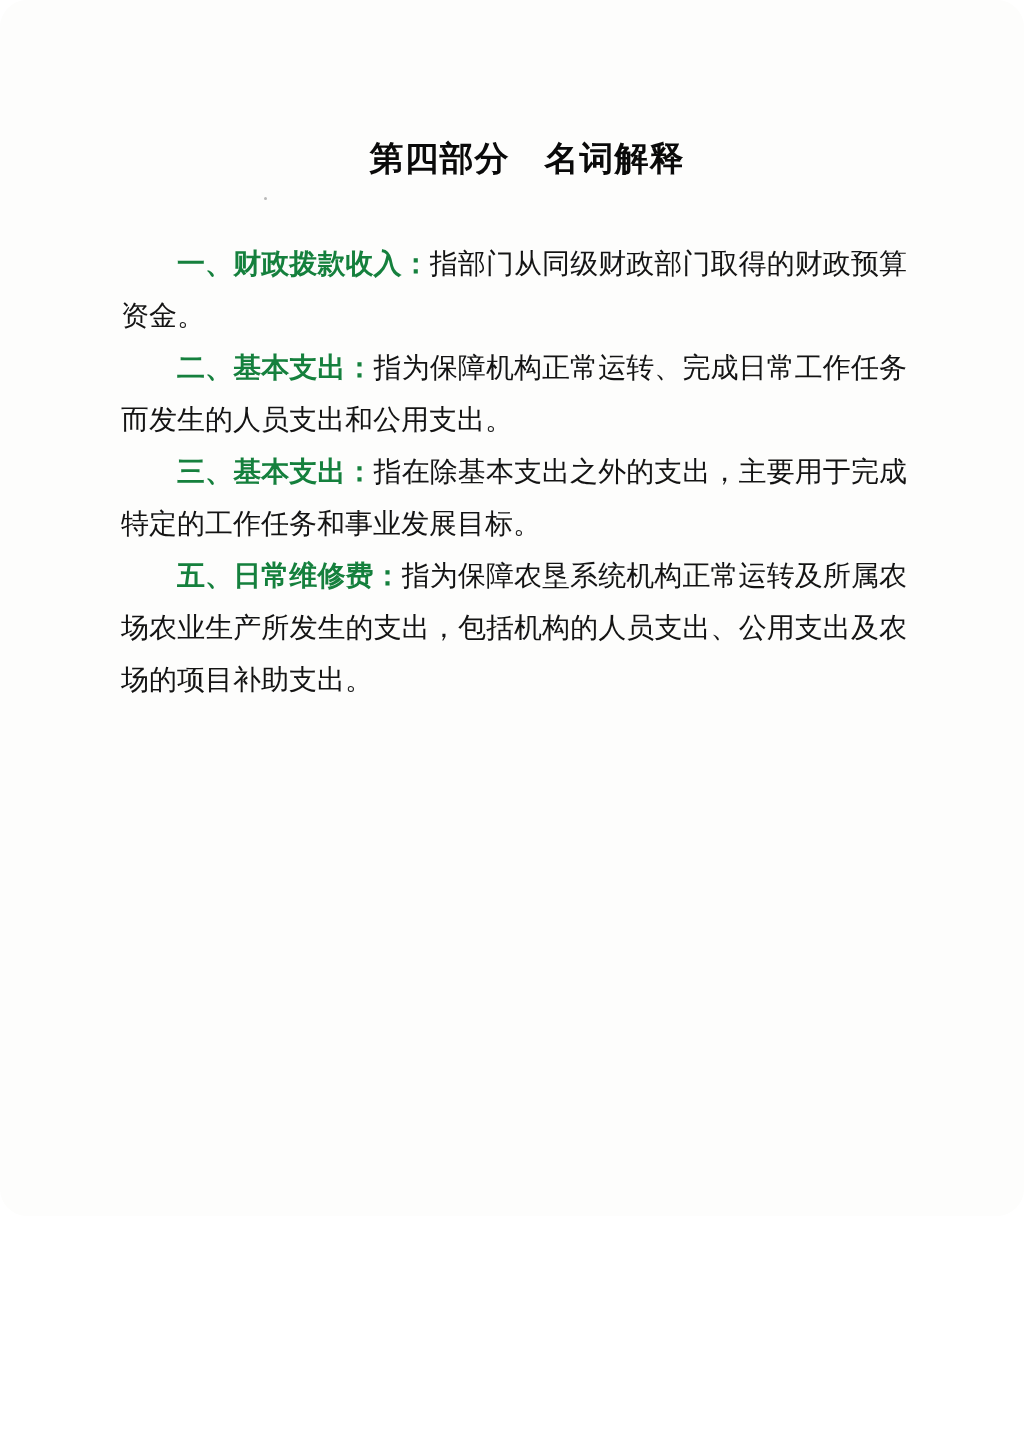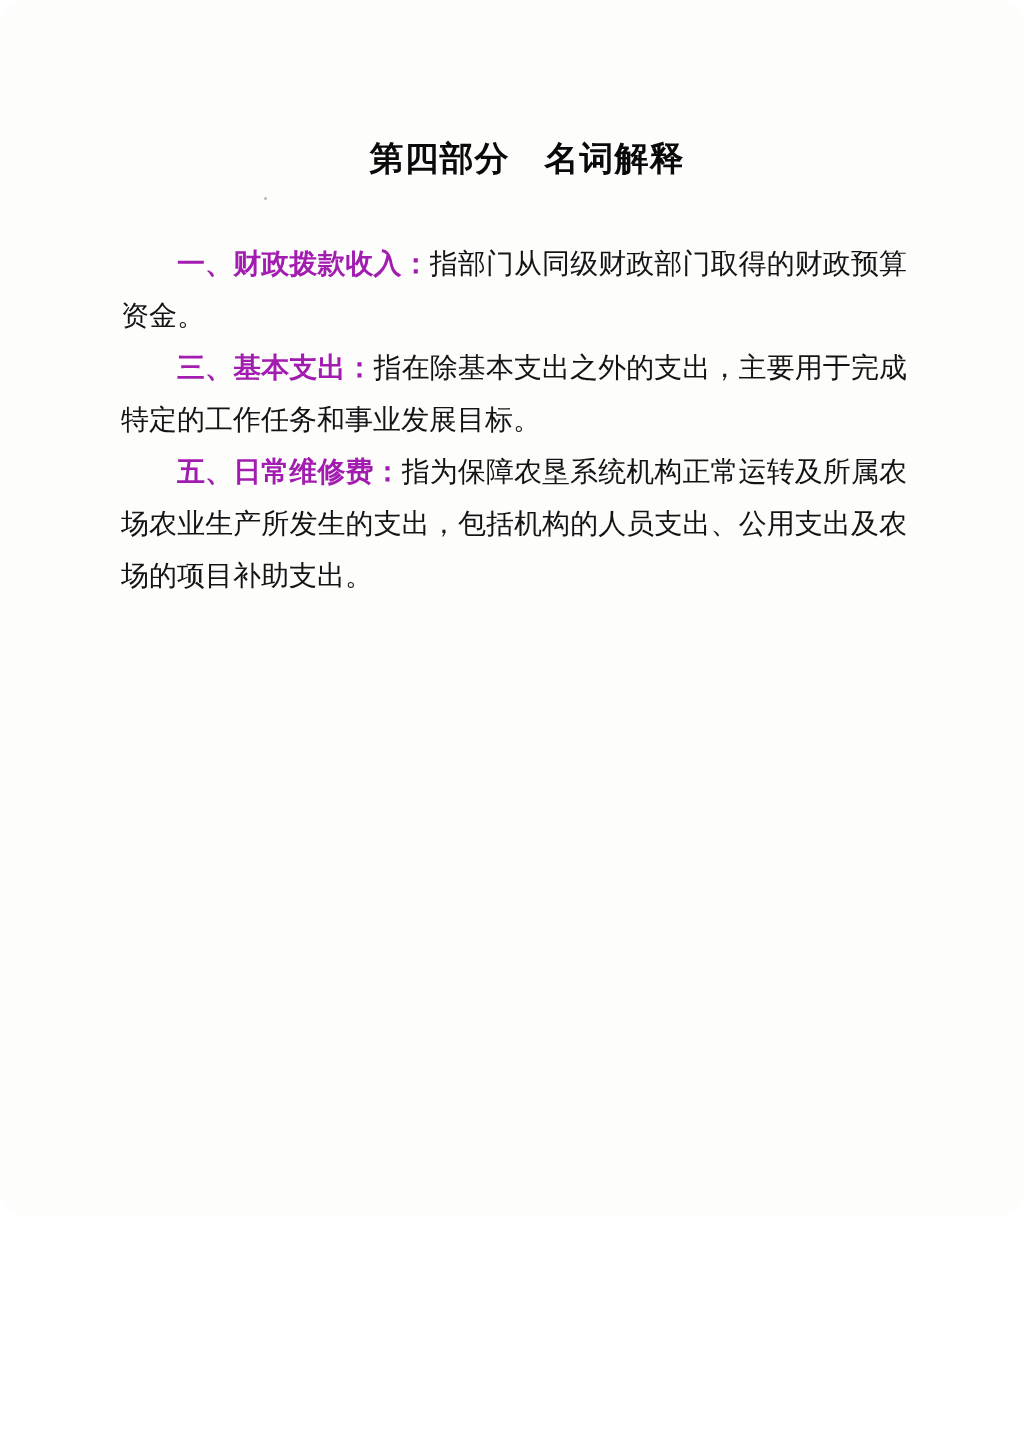--- a/index.html
+++ b/index.html
@@ -41,21 +41,21 @@
     color: #141414;
   }
   .doc-body p {
     margin: 0;
     padding: 0;
     text-indent: 2em;
   }
   .term-label {
     font-family: "Liberation Sans", sans-serif;
     font-weight: bold;
-    color: #a21caf;
+    color: #15803d;
   }
   .page-number {
     position: absolute;
     top: 1328px;
     left: 764px;
     font-family: "Liberation Serif", serif;
     font-weight: bold;
     font-size: 20px;
     color: #0f766e;
   }
@@ -76,20 +76,21 @@
 <div class="page">
 
   <h1 class="doc-title">第四部分　名词解释</h1>
 
   <span class="speck"></span>
 
   <div class="doc-body">
 
     <p><b class="term-label">一、财政拨款收入：</b><span>指部门从同级财政部门取得的财政预算资金。</span></p>
 
+    <p><b class="term-label">二、基本支出：</b><span>指为保障机构正常运转、完成日常工作任务而发生的人员支出和公用支出。</span></p>
 
     <p><b class="term-label">三、基本支出：</b><span>指在除基本支出之外的支出，主要用于完成特定的工作任务和事业发展目标。</span></p>
 
 
     <p><b class="term-label">五、日常维修费：</b><span>指为保障农垦系统机构正常运转及所属农场农业生产所发生的支出，包括机构的人员支出、公用支出及农场的项目补助支出。</span></p>
 
   </div>
 
   <div class="page-number">39</div>
 

